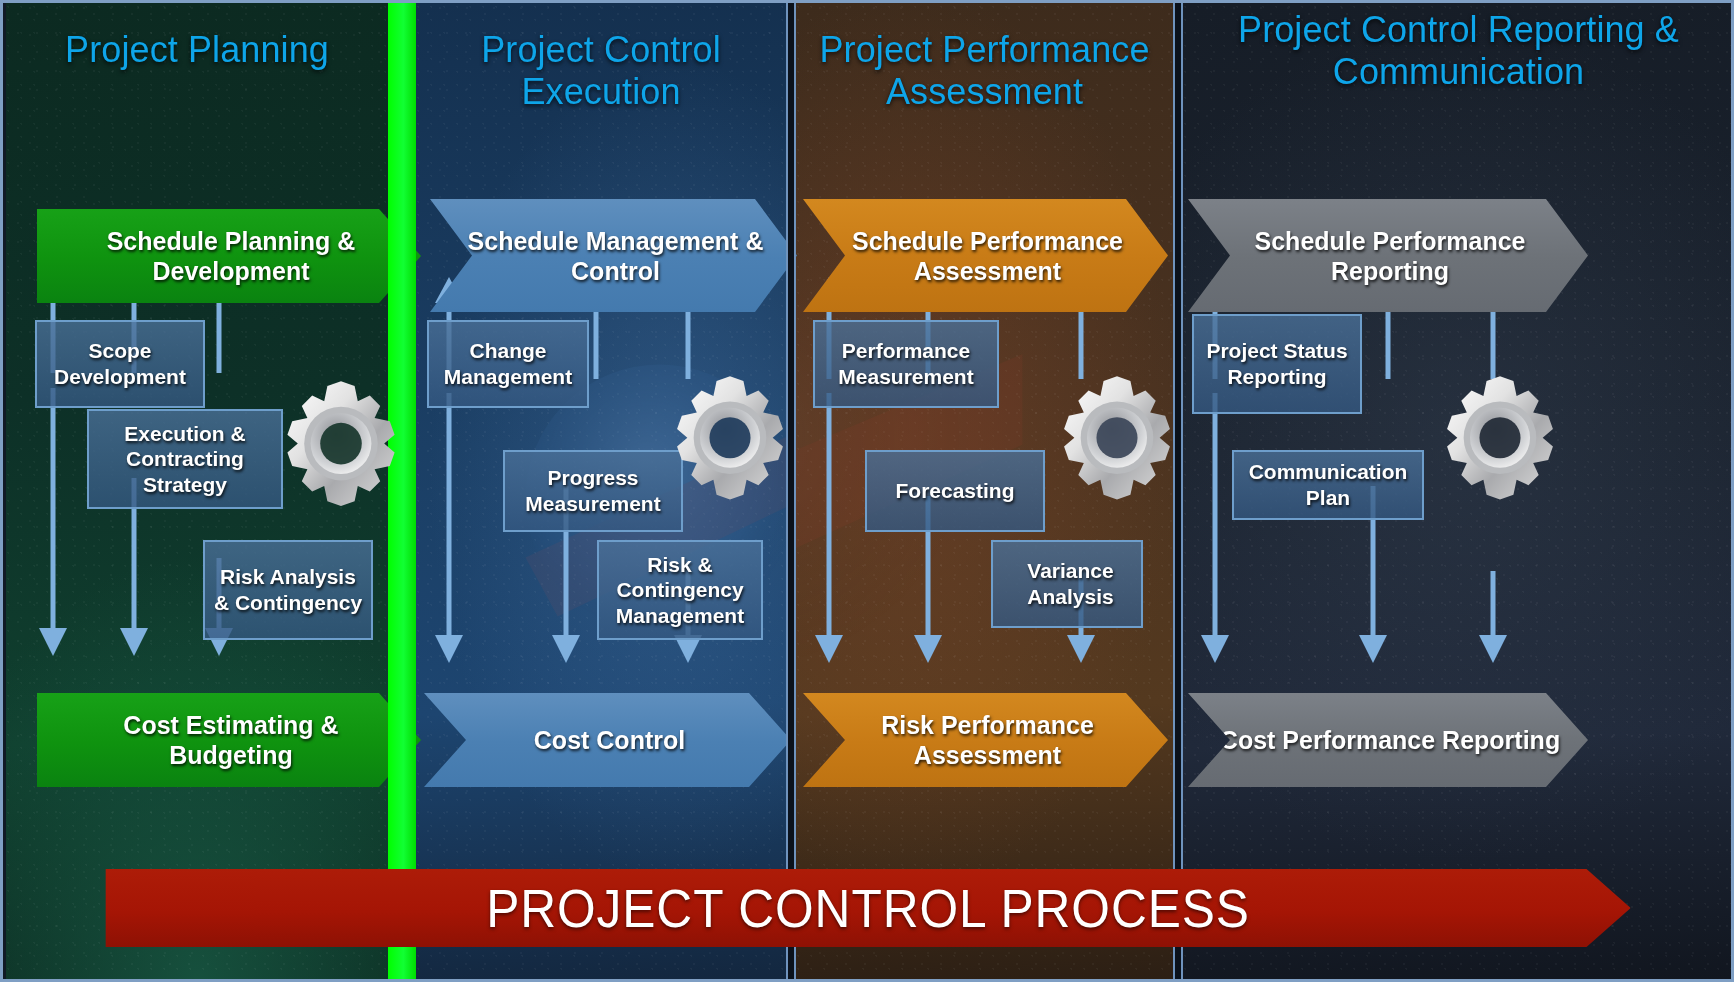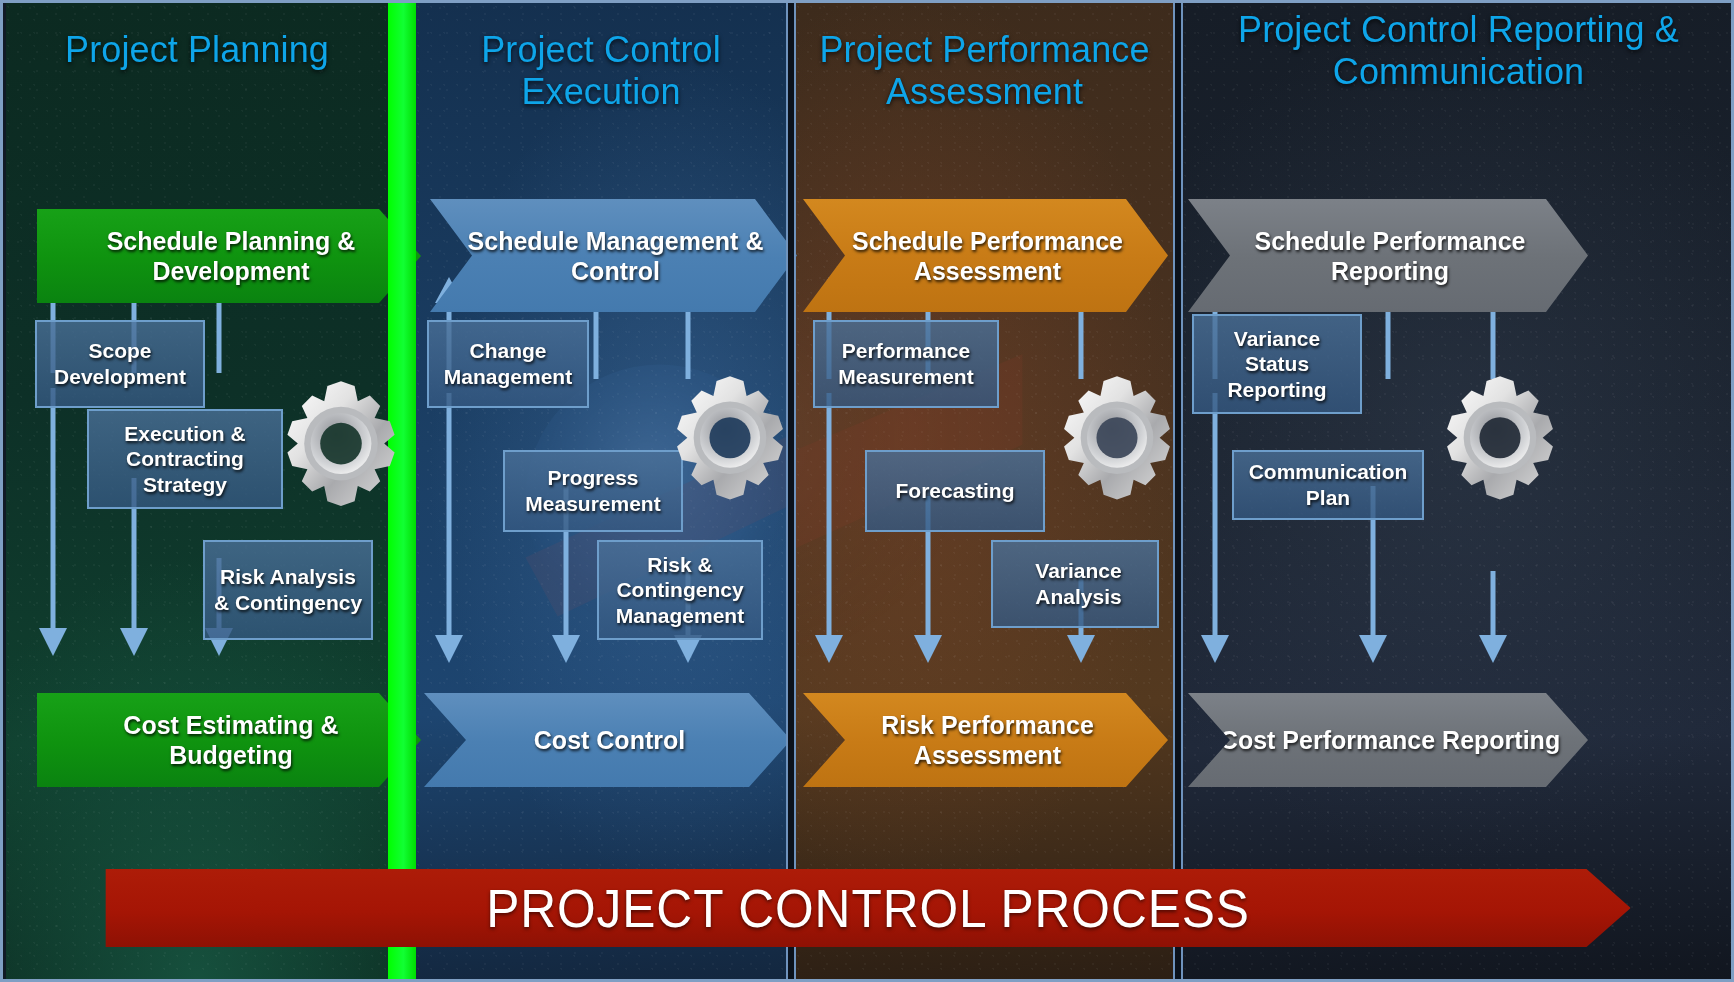--- a/index.html
+++ b/index.html
@@ -327,23 +327,23 @@
   <div class="box" style="left:32px;width:170px;top:317px;height:88px;">Scope Development</div>
   <div class="box" style="left:84px;width:196px;top:406px;height:100px;">Execution &amp; Contracting Strategy</div>
   <div class="box" style="left:200px;width:170px;top:537px;height:100px;">Risk Analysis &amp; Contingency</div>
 
   <div class="box" style="left:424px;width:162px;top:317px;height:88px;">Change Management</div>
   <div class="box" style="left:472px;width:180px;top:447px;height:82px;margin-left:28px;">Progress Measurement</div>
   <div class="box" style="left:594px;width:166px;top:537px;height:100px;">Risk &amp; Contingency Management</div>
 
   <div class="box" style="left:810px;width:186px;top:317px;height:88px;">Performance Measurement</div>
   <div class="box" style="left:862px;width:180px;top:447px;height:82px;">Forecasting</div>
-  <div class="box" style="left:988px;width:168px;top:537px;height:88px;padding-left:14px;">Variance Analysis</div>
-
-  <div class="box" style="left:1189px;width:170px;top:311px;height:100px;">Variance Status Reporting</div>
+  <div class="box" style="left:988px;width:152px;top:537px;height:88px;padding-left:14px;">Variance Analysis</div>
+
+  <div class="box" style="left:1189px;width:170px;top:311px;height:100px;">Project Status Reporting</div>
   <div class="box" style="left:1229px;width:192px;top:447px;height:70px;">Communication Plan</div>
 
   <svg class="gear" style="left:258px;top:375px;width:160px;height:160px;" viewBox="0 0 100 100">
     <defs>
       <linearGradient id="gmet" x1="0%" y1="0%" x2="100%" y2="100%">
         <stop offset="0%" stop-color="#ffffff"></stop>
         <stop offset="35%" stop-color="#e2e2e2"></stop>
         <stop offset="62%" stop-color="#a9aaad"></stop>
         <stop offset="100%" stop-color="#dedede"></stop>
       </linearGradient>

